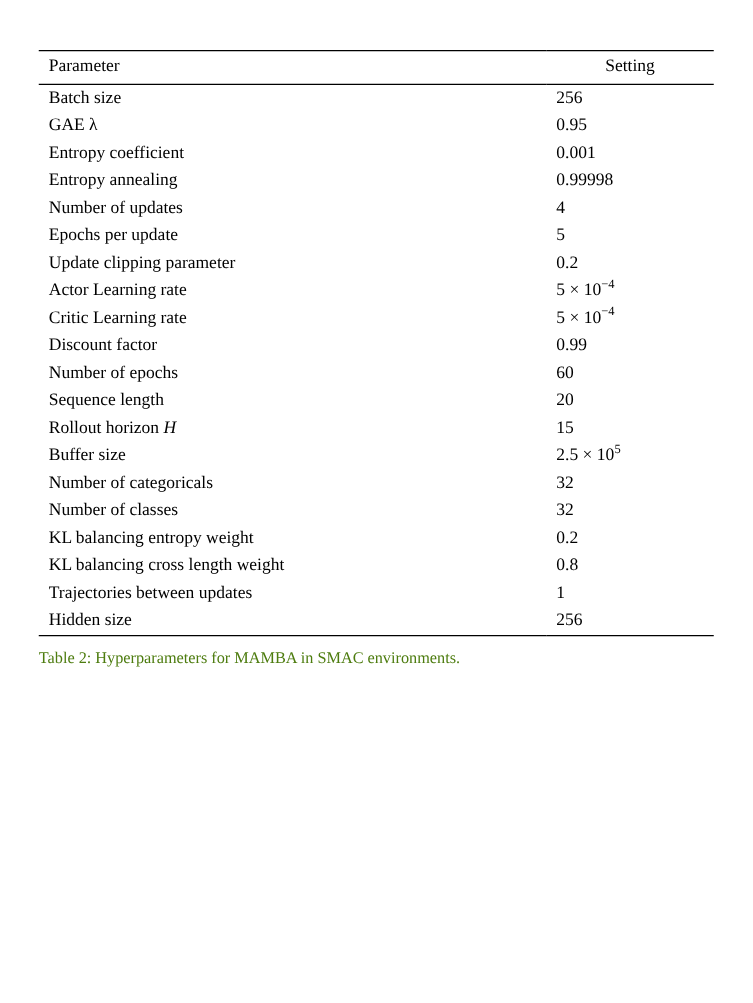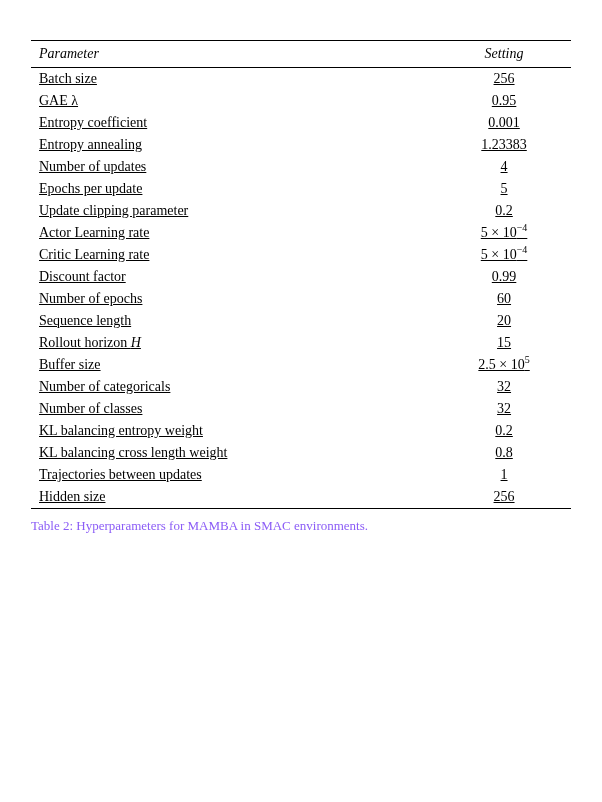--- a/index.html
+++ b/index.html
@@ -26,52 +26,50 @@
     }
 
     table {
       width: 100%;
       border-collapse: collapse;
     }
 
     thead tr {
       border-top: 1.5px solid #000;
       border-bottom: 1px solid #000;
-      font-style: italic;
     }
 
     tbody tr:last-child {
       border-bottom: 1.5px solid #000;
     }
 
     th {
       font-weight: normal;
       padding: 5px 8px;
       text-align: left;
       font-size: 14px;
     }
 
     th.setting-col {
       text-align: center;
     }
 
     td {
       padding: 3px 8px;
       font-size: 14px;
-      text-decoration: underline;
     }
 
     td.setting-val {
-      text-align: center;
+      text-align: left;
     }
 
     .caption {
       margin-top: 8px;
       font-size: 13px;
-      color: #8b5cf6;
+      color: #4d7c0f;
       line-height: 1.4;
     }
 
     sup {
       font-size: 10px;
       vertical-align: super;
       line-height: 0;
     }
   </style>
 </head>
@@ -93,21 +91,21 @@
         <tr>
           <td>GAE λ</td>
           <td class="setting-val">0.95</td>
         </tr>
         <tr>
           <td>Entropy coefficient</td>
           <td class="setting-val">0.001</td>
         </tr>
         <tr>
           <td>Entropy annealing</td>
-          <td class="setting-val">1.23383</td>
+          <td class="setting-val">0.99998</td>
         </tr>
         <tr>
           <td>Number of updates</td>
           <td class="setting-val">4</td>
         </tr>
         <tr>
           <td>Epochs per update</td>
           <td class="setting-val">5</td>
         </tr>
         <tr>

